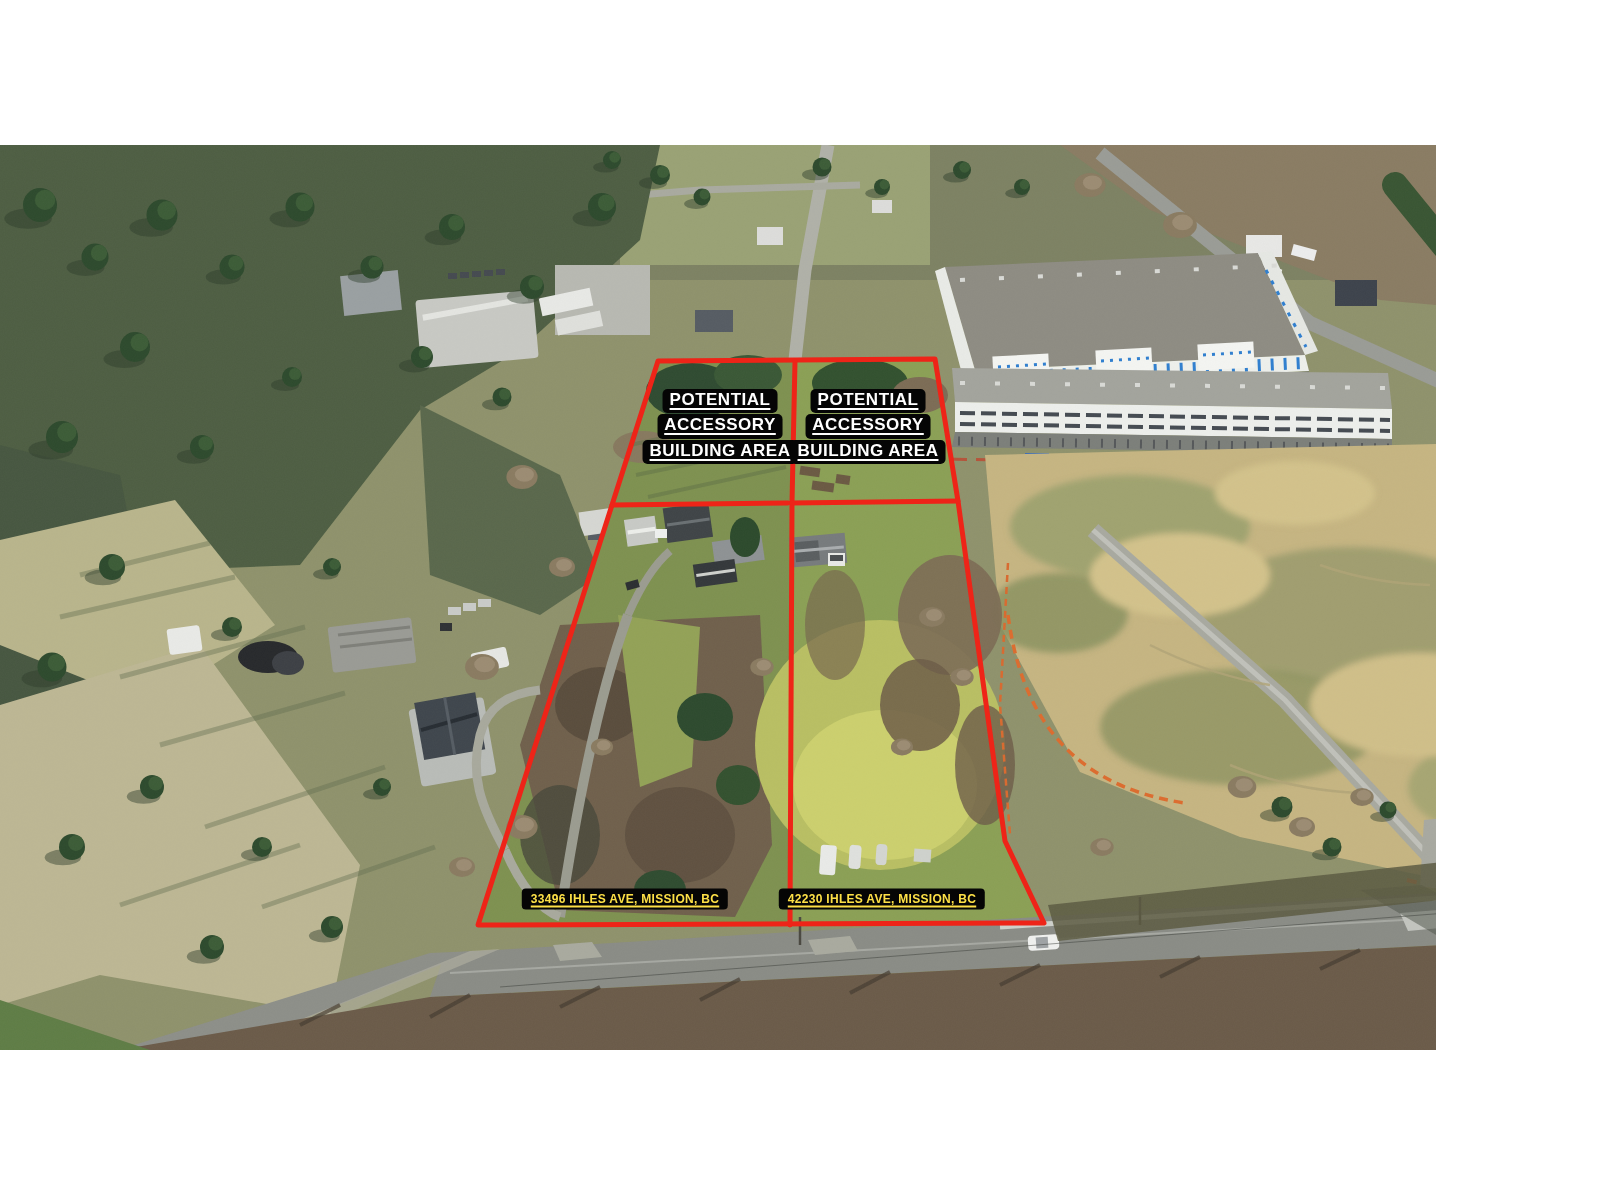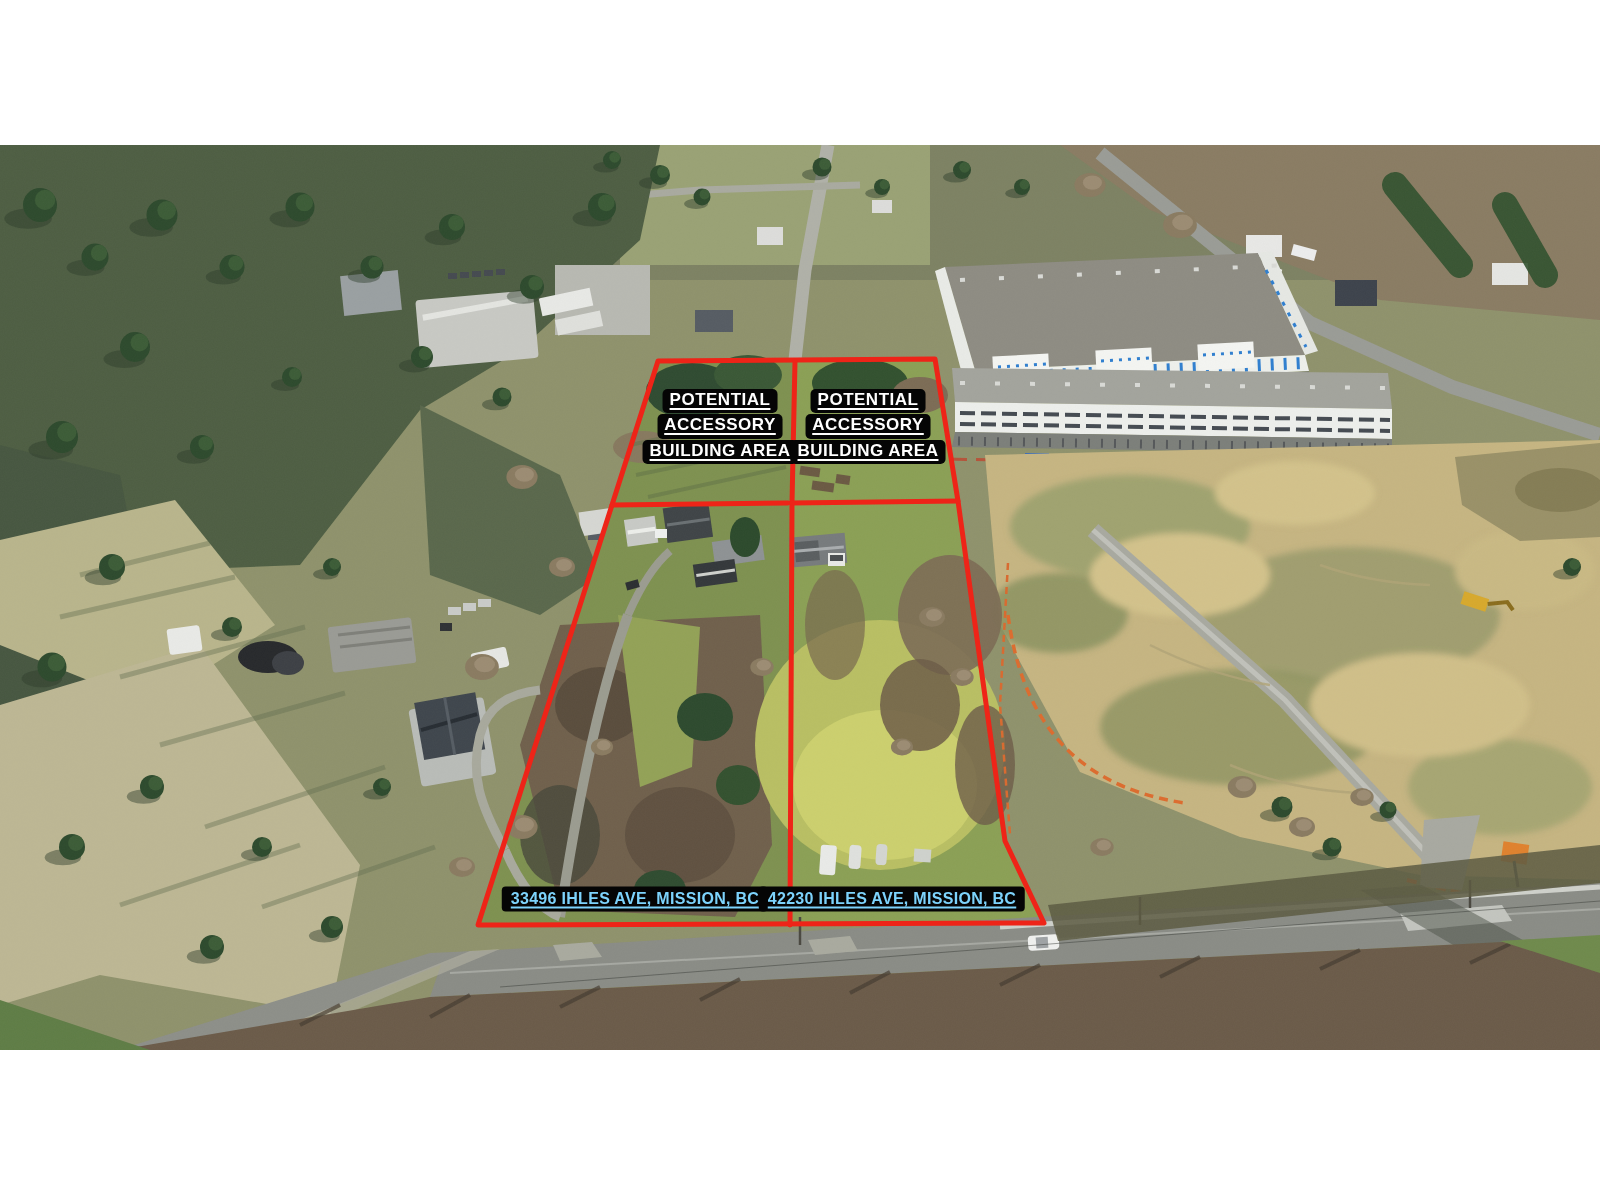--- a/index.html
+++ b/index.html
@@ -1,31 +1,31 @@
 <!DOCTYPE html>
 <html><head>
 <meta charset="utf-8">
 <style>
   html,body{margin:0;padding:0;background:#ffffff;}
-  #canvas{position:relative;width:1600px;height:1200px;background:#ffffff;overflow:hidden;
+  #canvas{position:relative;width:1436px;height:1200px;background:#ffffff;overflow:hidden;
           font-family:"Liberation Sans", sans-serif;}
   #photo{position:absolute;left:0;top:145px;width:1600px;height:905px;overflow:hidden;}
   #photo svg{position:absolute;left:0;top:0;}
   .overlay{position:absolute;left:0;top:145px;width:1600px;height:905px;pointer-events:none;}
   .red-line{fill:none;stroke:#ee2418;stroke-width:5;stroke-linejoin:round;stroke-linecap:round;}
   .label-stack{position:absolute;display:flex;flex-direction:column;align-items:center;gap:1px;
                transform:translateX(-50%);z-index:5;}
   .chip{background:#050505;color:#ffffff;font-weight:bold;letter-spacing:.5px;
         border-radius:5px;padding:1px 7px 3px 7px;font-size:17px;line-height:1.2;
         text-decoration:underline;text-underline-offset:3px;text-decoration-thickness:2px;
         white-space:nowrap;}
-  .addr{position:absolute;transform:translate(-50%,-50%);z-index:5;background:#050505;color:#7dd3fc;
-        font-weight:bold;font-size:16px;letter-spacing:.3px;border-radius:4px;
+  .addr{position:absolute;transform:translate(-50%,-50%);z-index:5;background:#050505;color:#fde047;
+        font-weight:bold;font-size:12px;letter-spacing:.3px;border-radius:4px;
         padding:3px 9px 4px 9px;text-decoration:underline;text-underline-offset:3px;
-        text-decoration-thickness:2px;white-space:nowrap;margin-left:10px;}
+        text-decoration-thickness:2px;white-space:nowrap;}
 </style>
 </head>
 <body>
 
 <div id="canvas">
 
   <div id="photo">
     <svg width="1600" height="905" viewBox="0 0 1600 905">
       <defs>
         <g id="conif">

